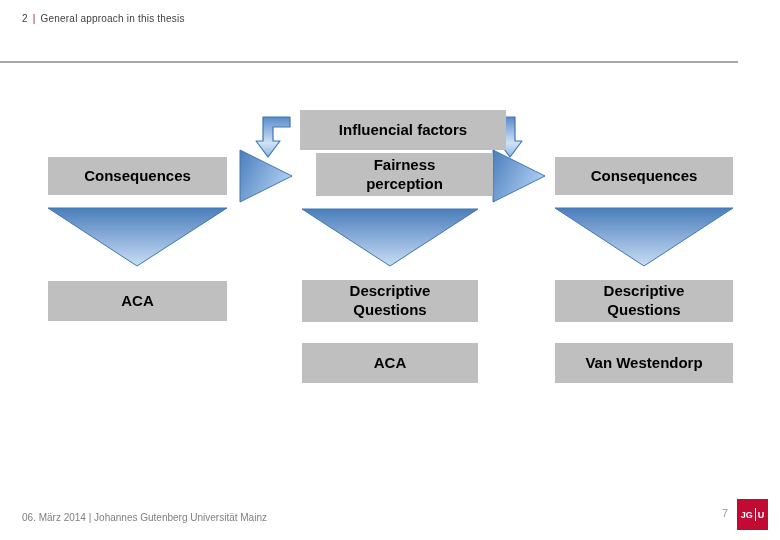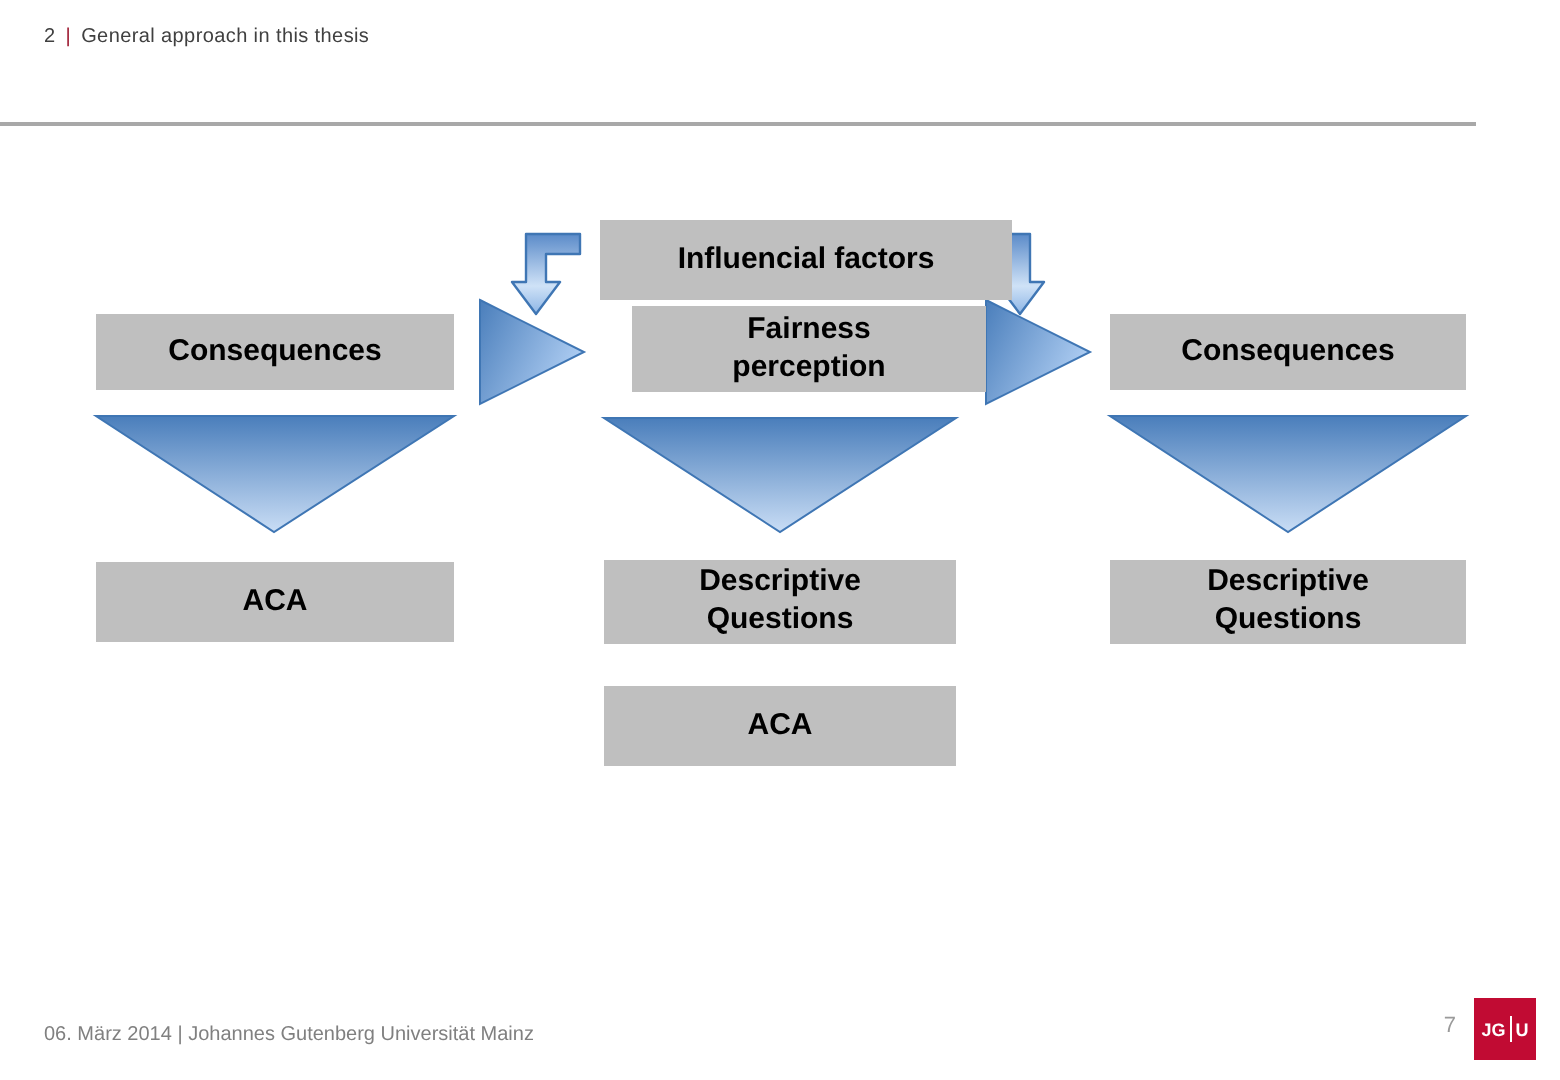--- a/index.html
+++ b/index.html
@@ -105,20 +105,21 @@
 perception</div>
   <div class="gbox" style="left:555px; top:157px; width:178px; height:38px;">Consequences</div>
 
   <div class="gbox" style="left:48px;  top:281px; width:179px; height:40px;">ACA</div>
   <div class="gbox" style="left:302px; top:280px; width:176px; height:42px;">Descriptive
 Questions</div>
   <div class="gbox" style="left:555px; top:280px; width:178px; height:42px;">Descriptive
 Questions</div>
 
   <div class="gbox" style="left:302px; top:343px; width:176px; height:40px;">ACA</div>
+  <div class="gbox" style="left:555px; top:343px; width:178px; height:40px;">Van Westendorp</div>
 
   <div id="footer-date">06. März 2014 | Johannes Gutenberg Universität Mainz</div>
   <div id="page-number">7</div>
   <div id="jgu-logo">
     <span class="logo-inner">
         <span>JG</span>
         <span class="logo-bar"></span>
         <span>U</span>
       </span>
   </div>

